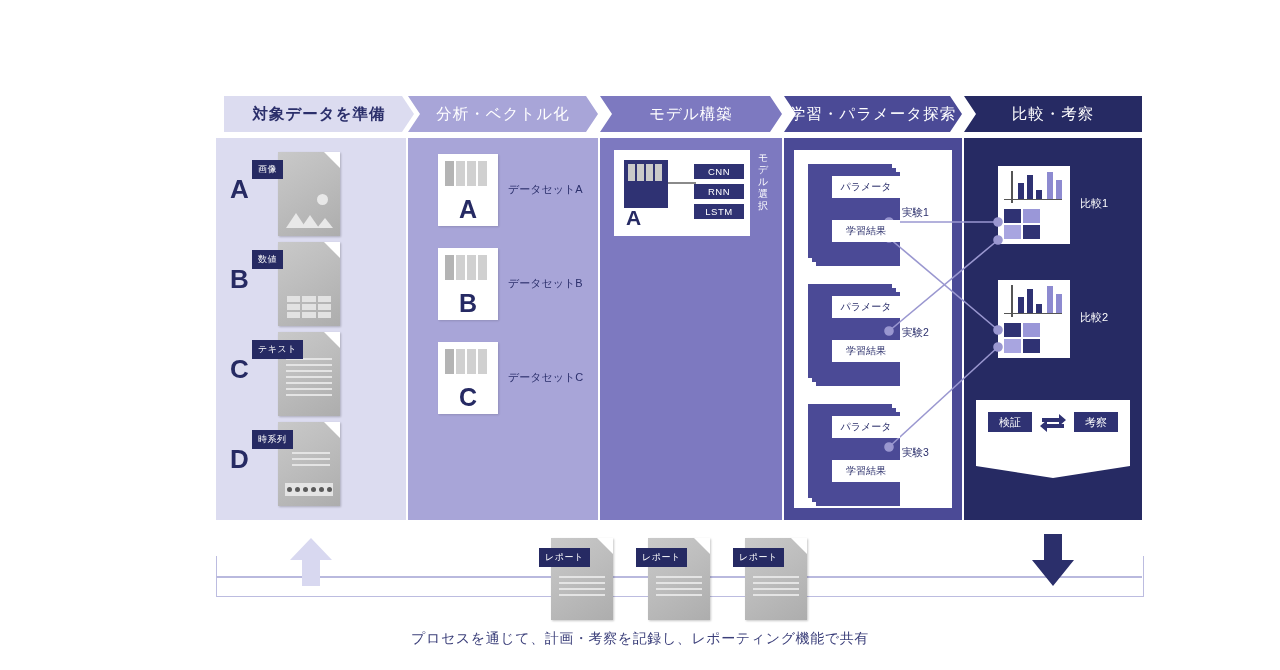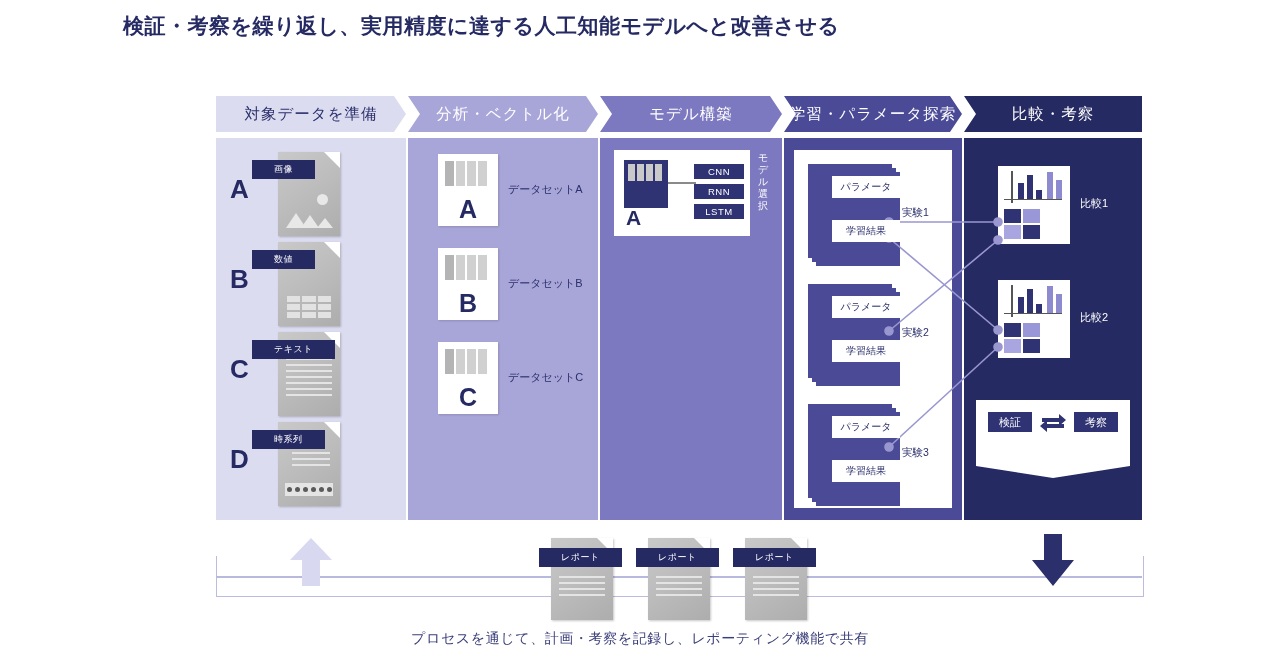--- a/index.html
+++ b/index.html
@@ -14,22 +14,22 @@
   .title{
     position:absolute;left:123px;top:12px;
     font-size:21px;font-weight:bold;color:#262a63;
     letter-spacing:.5px;white-space:nowrap;
   }
 
   
   .hdr{position:absolute;top:96px;height:36px;display:flex;align-items:center;justify-content:center;
        font-size:15.5px;letter-spacing:1px;white-space:nowrap;}
   .hdr span{position:relative;z-index:2;}
-  .hdr.c1{left:216px;width:190px;background:#dcdcf0;color:#2b2f6b;
-     clip-path:polygon(0 0,178px 0,190px 18px,178px 36px,0 36px);}
+  .hdr.c1{left:224px;width:190px;background:#dcdcf0;color:#2b2f6b;
+     clip-path:polygon(0 0,178px 0,190px 18px,178px 36px,0 36px);font-weight:bold;}
   .hdr.c2{left:408px;width:190px;background:#a8a5d8;color:#ffffff;
      clip-path:polygon(0 0,178px 0,190px 18px,178px 36px,0 36px,12px 18px);}
   .hdr.c3{left:600px;width:182px;background:#7d79c0;color:#ffffff;
      clip-path:polygon(0 0,170px 0,182px 18px,170px 36px,0 36px,12px 18px);}
   .hdr.c4{left:784px;width:178px;background:#4b4a96;color:#ffffff;
      clip-path:polygon(0 0,166px 0,178px 18px,166px 36px,0 36px,12px 18px);}
   .hdr.c5{left:964px;width:178px;background:#262a63;color:#ffffff;
      clip-path:polygon(0 0,178px 0,178px 36px,0 36px,12px 18px);}
 
   
@@ -42,21 +42,21 @@
 
   
   .srcrow{position:absolute;left:14px;width:170px;height:84px;}
   .srcletter{position:absolute;left:0;top:22px;font-size:26px;font-weight:bold;color:#262a63;}
   .doc{position:absolute;left:48px;top:0;width:62px;height:84px;
        background:linear-gradient(145deg,#c9c9c9 0%,#bdbdbd 45%,#adadad 100%);
        box-shadow:1px 1px 2px rgba(0,0,0,.22);}
   .doc .fold{position:absolute;right:0;top:0;width:16px;height:16px;background:#ffffff;
        clip-path:polygon(0 0,100% 100%,100% 0);}
   .tag{position:absolute;left:22px;top:8px;background:#262a63;color:#fff;
-       font-size:9px;padding:3px 22px;white-space:nowrap;letter-spacing:.5px;z-index:3;}
+       font-size:9px;padding:3px 6px;white-space:nowrap;letter-spacing:.5px;z-index:3;}
   
   .art-img{position:absolute;left:6px;bottom:8px;width:50px;height:34px;}
   .art-img .tri{position:absolute;bottom:0;width:0;height:0;border-style:solid;
       border-color:transparent transparent #e8e8e8 transparent;}
   .art-img .circ{position:absolute;right:6px;top:0;width:11px;height:11px;border-radius:50%;background:#e8e8e8;}
   .art-grid{position:absolute;left:9px;bottom:8px;width:44px;display:grid;
       grid-template-columns:repeat(3,1fr);gap:2px;}
   .art-grid i{display:block;height:6px;background:#e2e2e2;}
   .art-lines{position:absolute;left:8px;top:26px;right:8px;}
   .art-lines i{display:block;height:2px;background:#e4e4e4;margin-bottom:4px;}
@@ -140,21 +140,20 @@
   .rep .rlines{position:absolute;left:8px;top:38px;right:8px;}
   .rep .rlines i{display:block;height:2px;background:#e4e4e4;margin-bottom:4px;}
   .caption{position:absolute;left:0;right:0;top:630px;text-align:center;
       font-size:14px;color:#3b3f7a;letter-spacing:.6px;}
 </style>
 </head>
 <body>
 
 <div class="stage">
 
-  <div class="title">検証・考察を繰り返し、実用精度に達する人工知能モデルへと改善させる</div>
 
   <div class="hdr c1">
       <span>対象データを準備</span>
     </div>
   <div class="hdr c2">
       <span>分析・ベクトル化</span>
     </div>
   <div class="hdr c3">
       <span>モデル構築</span>
     </div>

